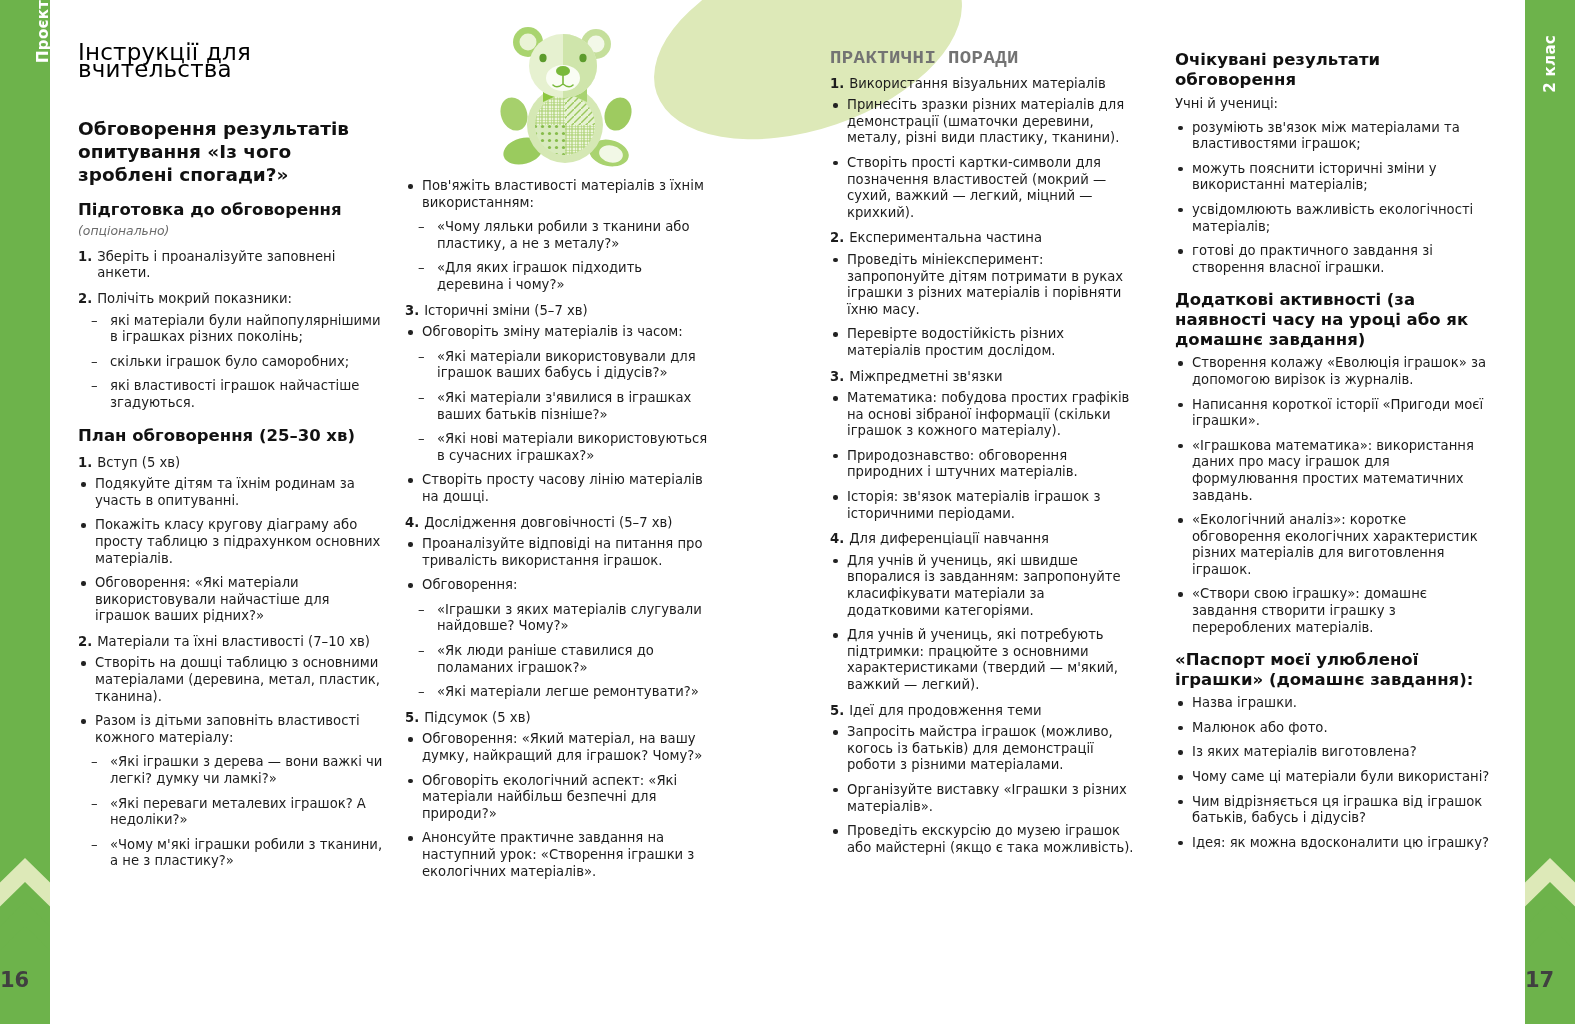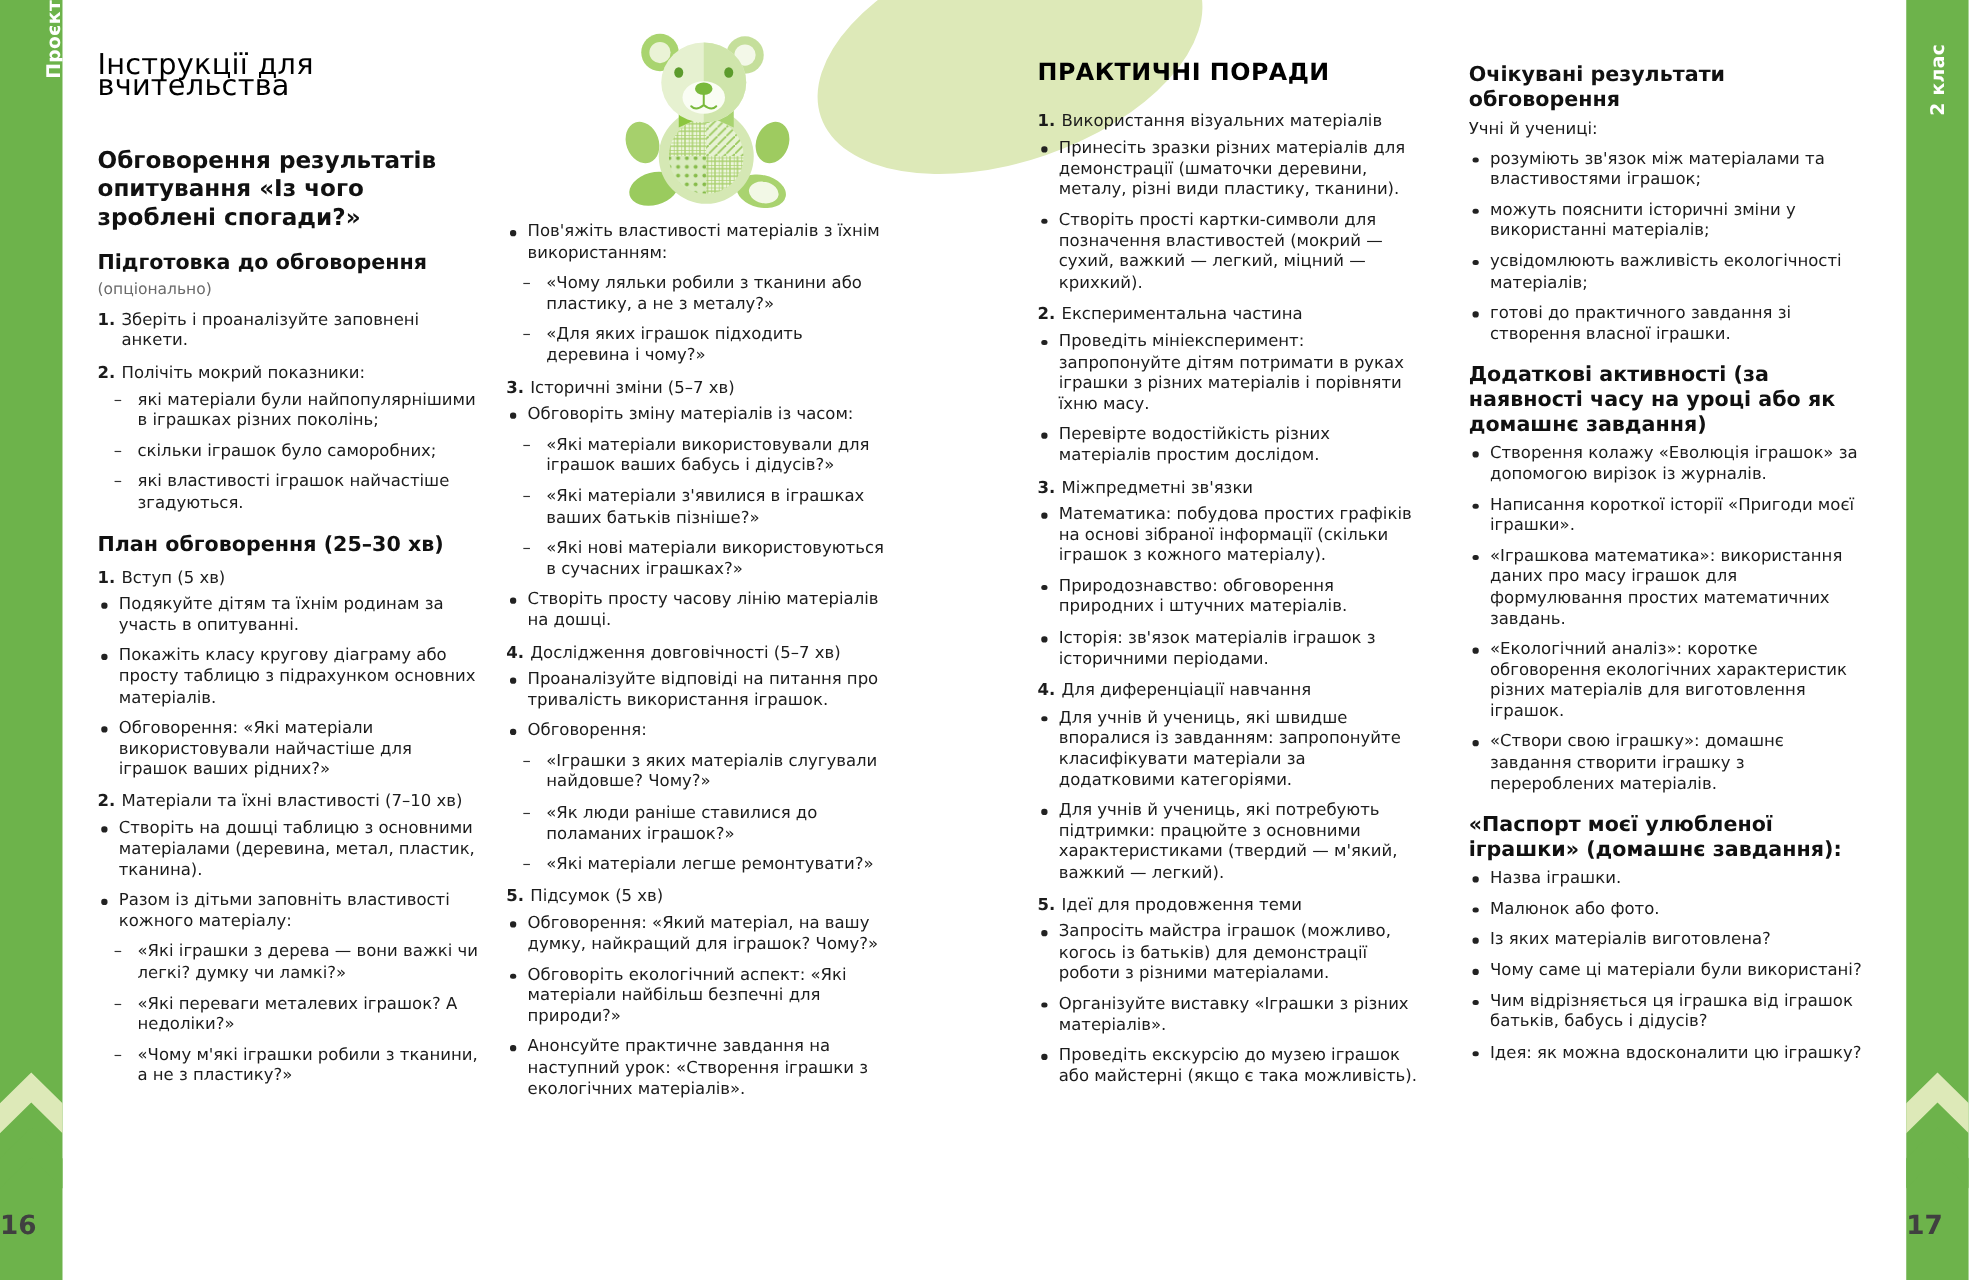--- a/index.html
+++ b/index.html
@@ -138,25 +138,27 @@
     font-size:16.5px;
     font-weight:bold;
     color:#111;
     line-height:20px;
     margin-top:14px;
     margin-bottom:3px;
   }
   .caps-title {
     font-size:19px;
     font-weight:bold;
-    color:#000000;
+    color:#737373;
     letter-spacing:0.4px;
-    margin-bottom:23px;
+    margin-bottom:9px;
+    font-family:Liberation Mono, monospace;
   }
   .optional {
+    font-style:italic;
     font-size:12.4px;
     color:#6a6a6a;
     margin-bottom:9px;
   }
   .intro-line { margin-bottom:7px; }
 
   
   .num-item {
     display:flex;
     margin-top:9px;

